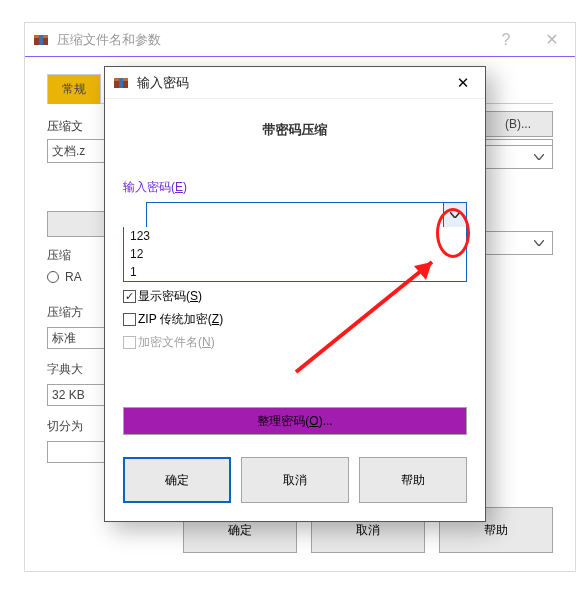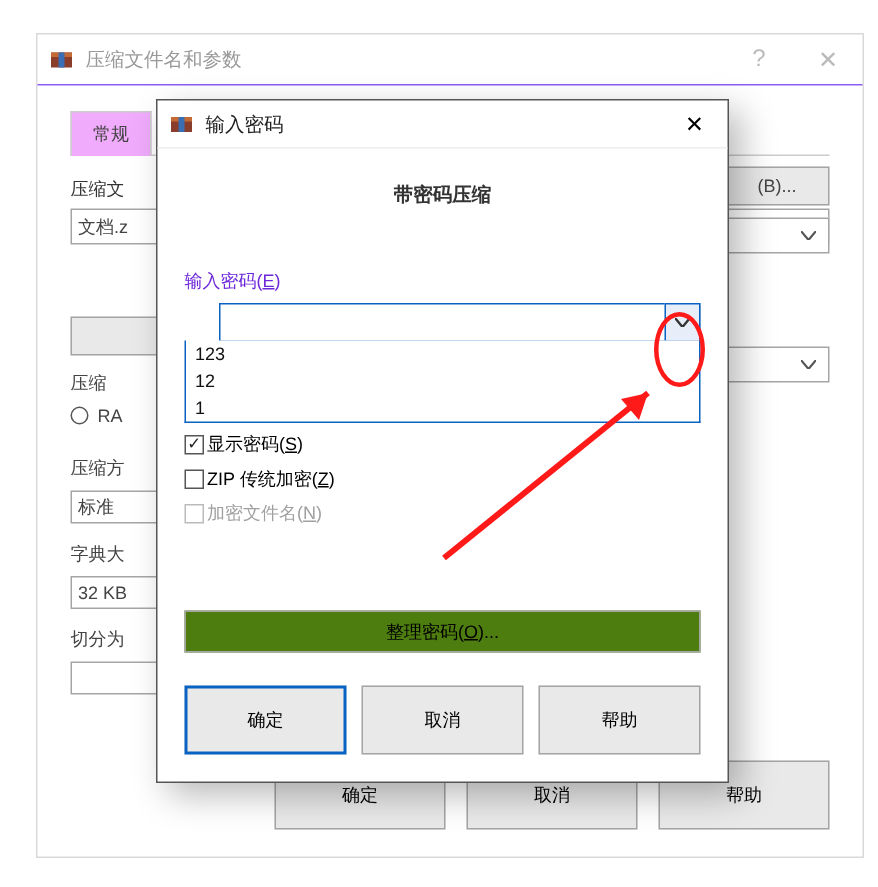--- a/index.html
+++ b/index.html
@@ -46,21 +46,21 @@
   }
   .tabs-row {
     display:flex;
     border-bottom: 1px solid #ccc;
     margin-bottom: 14px;
   }
   .tab {
     padding: 6px 14px 6px 14px;
     border: 1px solid #ccc;
     border-bottom: none;
-    background:#f0abfc;
+    background:#eab308;
     color:#444;
     margin-right: 2px;
     position:relative;
     top:1px;
   }
   .back-content { color:#444; }
   .form-row { margin-bottom: 8px; }
   .label { margin-bottom: 4px; display:block; color:#333; }
   .wide-input {
     width: 100%;
@@ -204,21 +204,21 @@
     content:"✓"; font-size:11px; line-height:11px; color:#222;
   }
   .chk-row.disabled { color:#a0a0a0; }
   .chk-row.disabled .chk-box { border-color:#bbb; }
 
   .organize-btn {
     margin-top:56px;
     width:100%;
     height:28px;
     border:1px solid #a5a5a5;
-    background:#4d7c0f;
+    background:#a21caf;
     display:flex;align-items:center;justify-content:center;
   }
   .front-bottom-btns {
     position:absolute;
     left:0; right:0; bottom:0;
     padding:14px 18px 18px 18px;
     display:flex;
     gap:10px;
     justify-content:space-between;
   }

